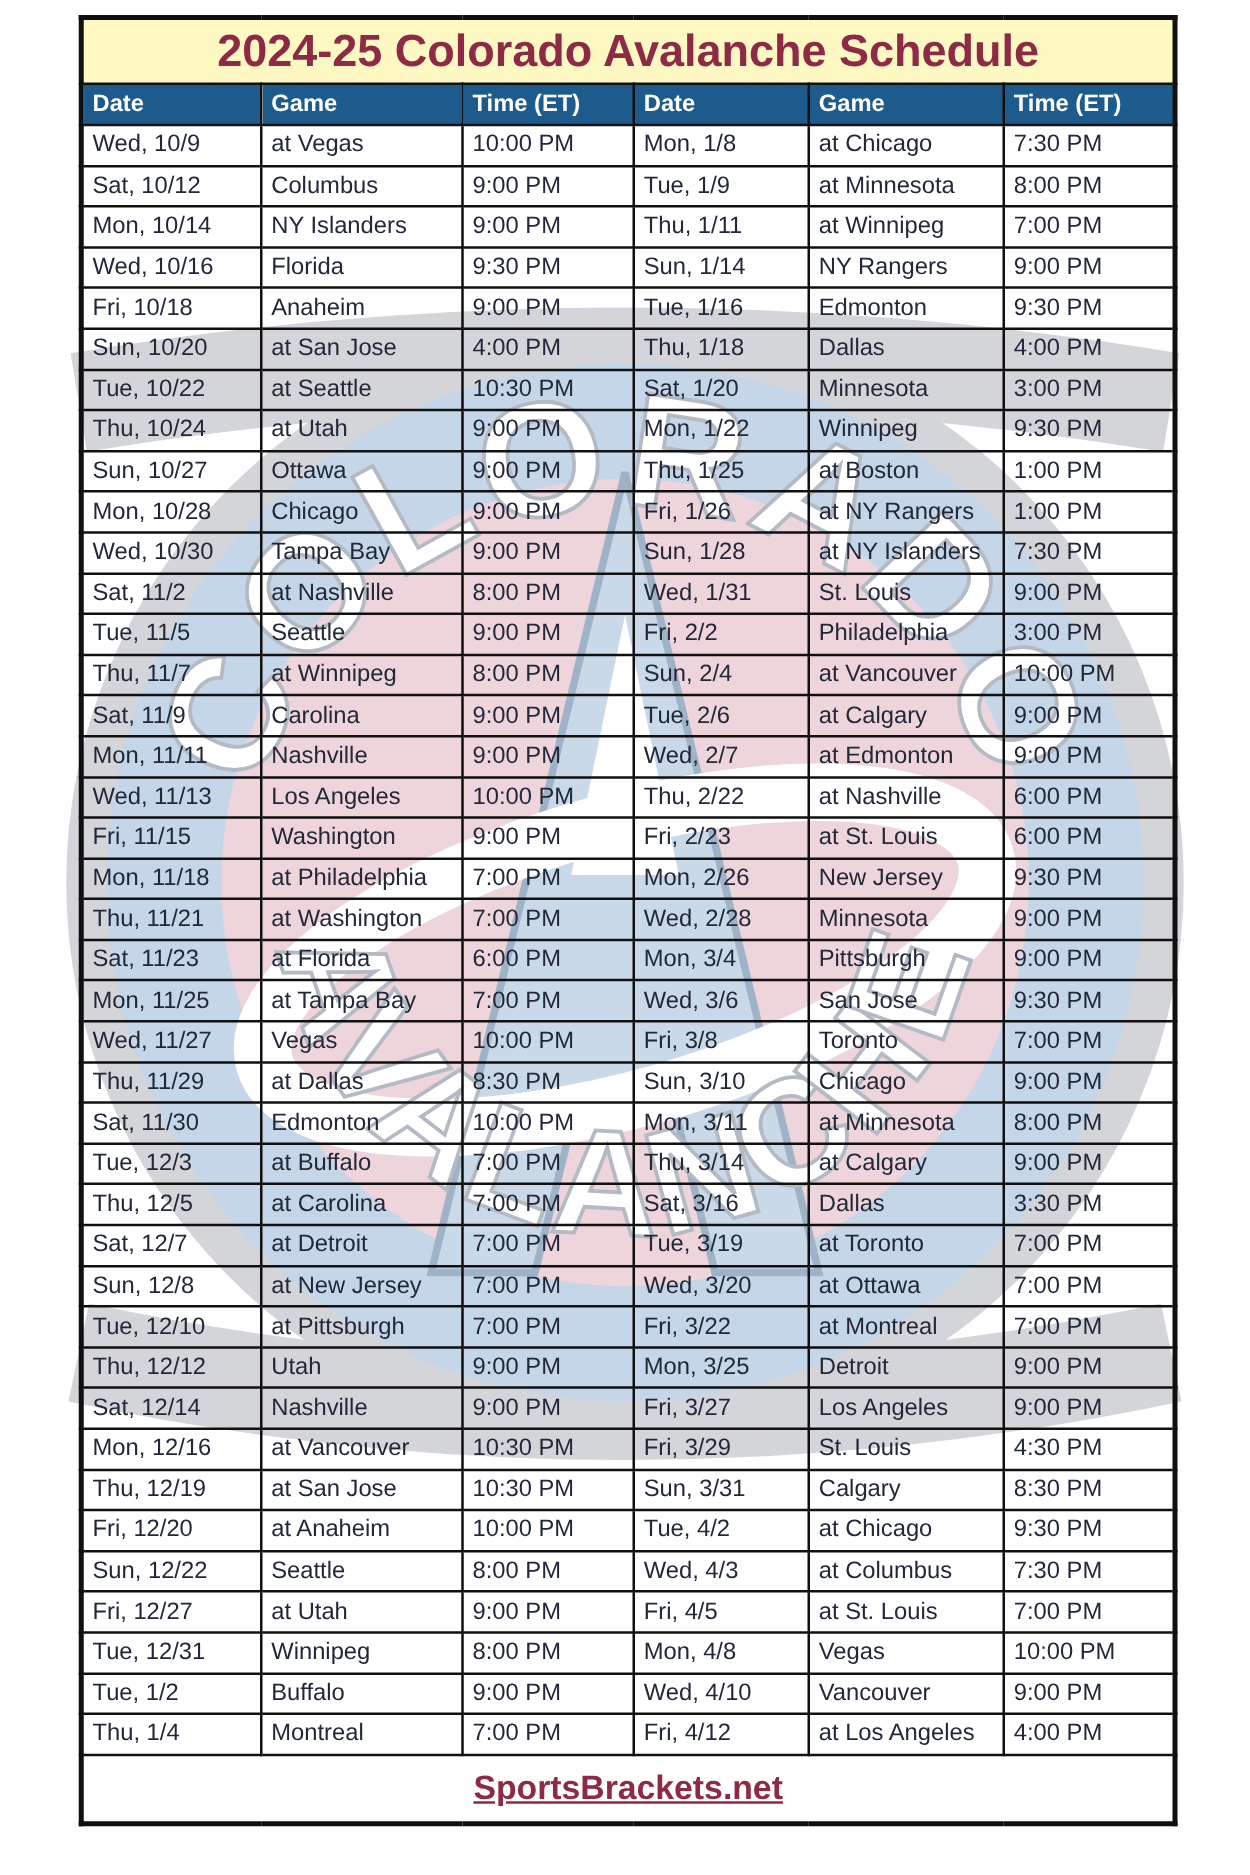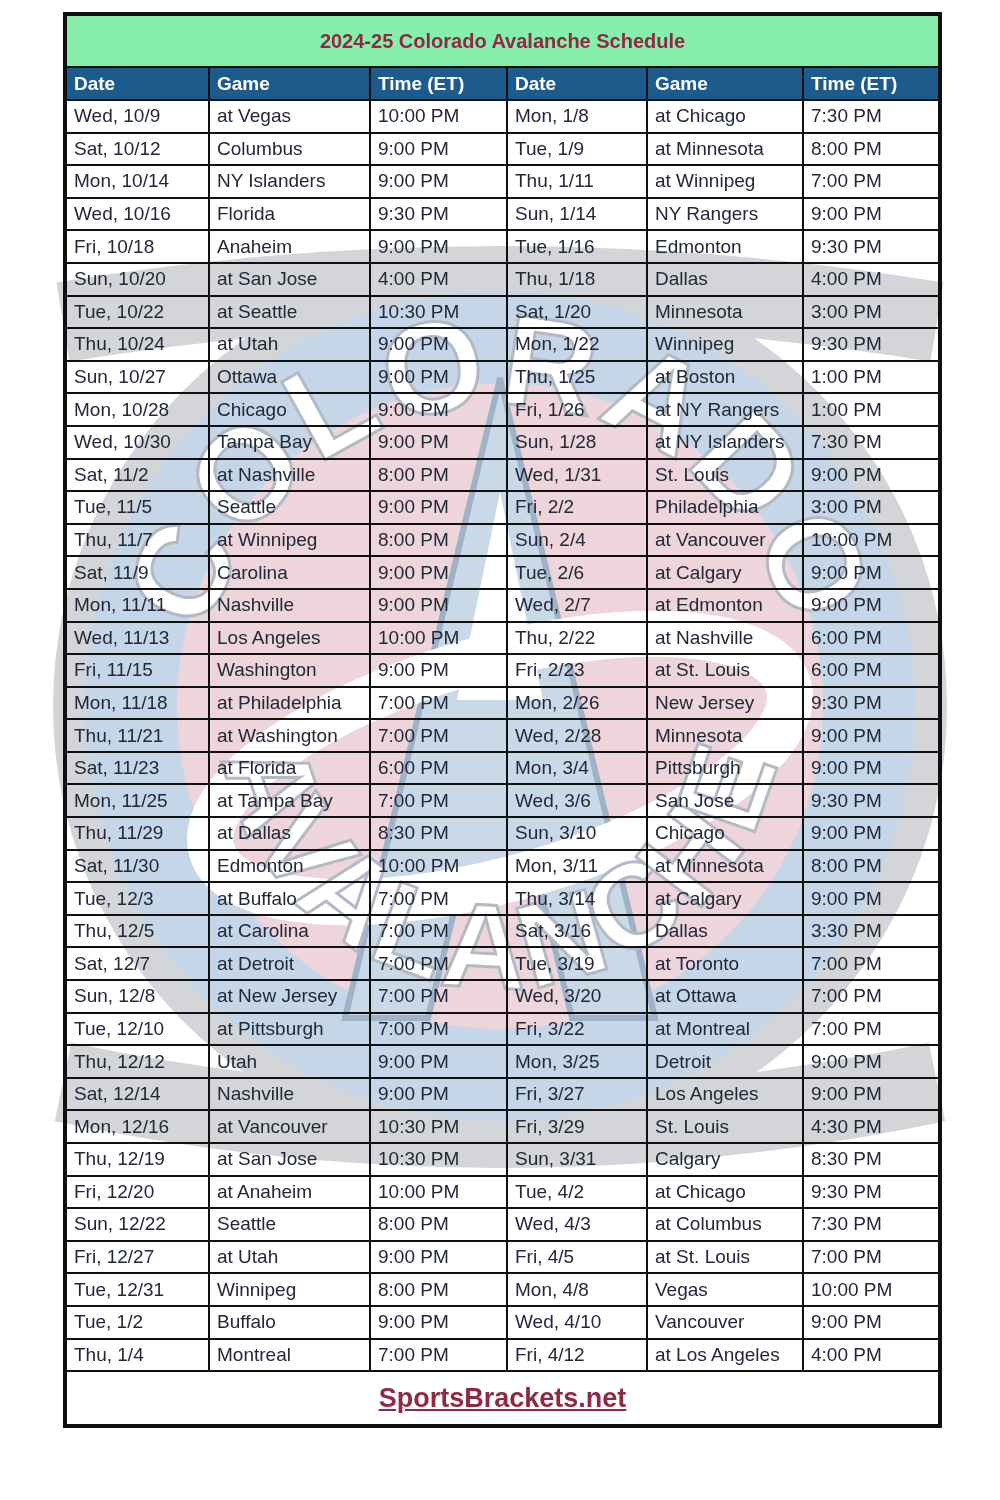--- a/index.html
+++ b/index.html
@@ -9,22 +9,22 @@
     --wm-white:#FFFFFF; --wm-outline:#B3BAC4; --wm-a:#C9D9E8; --wm-a-edge:#9FB3C8;
   }
   html,body{margin:0;padding:0;background:#ffffff;}
   .page{position:relative;width:1000px;height:1500px;background:#ffffff;overflow:hidden;
         font-family:"Liberation Sans",sans-serif;}
   .watermark{position:absolute;left:0;top:0;z-index:0;}
   table.schedule{position:absolute;left:63px;top:12px;width:875px;z-index:1;
     border-collapse:collapse;table-layout:fixed;background:transparent;
     border:4px solid var(--grid);}
   .schedule th,.schedule td{border:2px solid var(--grid);overflow:hidden;white-space:nowrap;}
-  .title-cell{height:48px;background:#86efac;
-    font-size:20px;font-weight:bold;color:var(--title);}
+  .title-cell{height:48px;background:#fef9c3;
+    font-size:36px;font-weight:bold;color:var(--title);}
   .header-row th{height:31px;background:var(--header-bg);color:var(--header-text);
     text-align:left;font-size:19px;font-weight:bold;padding:0 7px;}
   tbody td{height:30.6px;background:transparent;color:var(--cell-text);
     font-size:19px;padding:0 7px;line-height:30px;}
   .footer-cell{height:50px;background:#ffffff;text-align:center;vertical-align:middle;}
   .footer-cell a{color:var(--link);font-size:27px;font-weight:bold;
     text-decoration:underline;cursor:pointer;}
   
   .wm-band{stroke:var(--wm-silver);fill:none;}
   .wm-silver-fill{fill:var(--wm-silver);}
@@ -257,20 +257,28 @@
         </tr>
         <tr>
           <td>Mon, 11/25</td>
           <td>at Tampa Bay</td>
           <td>7:00 PM</td>
           <td>Wed, 3/6</td>
           <td>San Jose</td>
           <td>9:30 PM</td>
         </tr>
         <tr>
+          <td>Wed, 11/27</td>
+          <td>Vegas</td>
+          <td>10:00 PM</td>
+          <td>Fri, 3/8</td>
+          <td>Toronto</td>
+          <td>7:00 PM</td>
+        </tr>
+        <tr>
           <td>Thu, 11/29</td>
           <td>at Dallas</td>
           <td>8:30 PM</td>
           <td>Sun, 3/10</td>
           <td>Chicago</td>
           <td>9:00 PM</td>
         </tr>
         <tr>
           <td>Sat, 11/30</td>
           <td>Edmonton</td>

